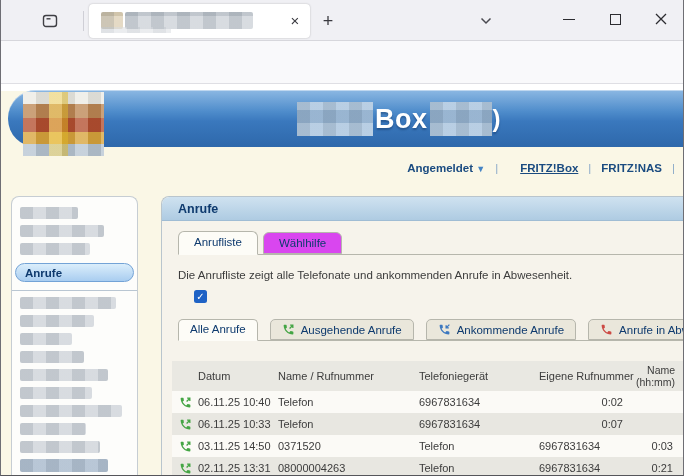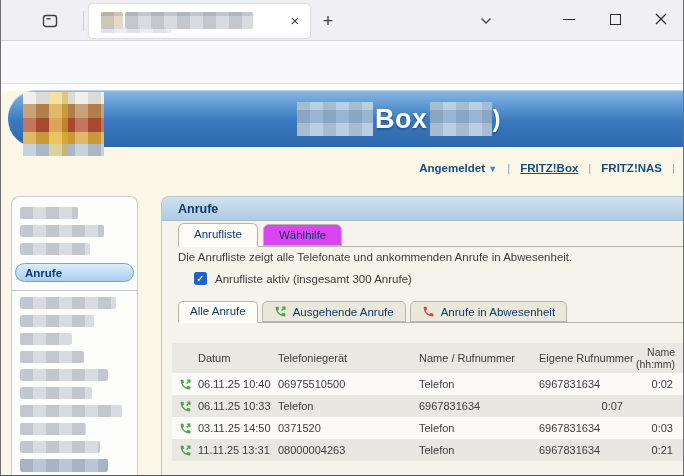--- a/index.html
+++ b/index.html
@@ -56,40 +56,40 @@
       linear-gradient(180deg,#ecebe4 0 19%, #bd8754 19% 40%, #b44f30 40% 62%, #d8a43c 62% 81%, #b7c5d2 81% 100%); }
   .brand { position:absolute; left:296px; top:98px; height:42px; display:flex; align-items:center; z-index:2; }
   .brand .blur1 { width:76px; height:34px; }
   .brand .blur2 { width:62px; height:34px; }
   .brand-box { color:#fff; font-size:27px; font-weight:bold; letter-spacing:.5px; padding:0 2px; text-shadow:0 2px 2px rgba(0,30,70,.35); }
   .brand-tail { color:#fff; font-size:24px; font-weight:bold; margin-left:1px; text-shadow:0 2px 2px rgba(0,30,70,.35); }
   .topnav { position:absolute; right:8px; top:162px; display:flex; align-items:center; gap:10px; font-size:11.5px; font-weight:bold; color:#1a4b80; }
   .topnav .sep { color:#8aa9c8; font-weight:normal; }
   .topnav .tri { font-size:9px; color:#4584c4; }
   .topnav a { color:#1a4b80; text-decoration:none; }
-  .topnav .underl { text-decoration:underline; }
+  .topnav .underl { text-decoration:underline;margin-left:12px; }
   
   .sidebar { position:absolute; left:10px; top:196px; width:127px; height:280px; background:#fdfdfb; border:1px solid #c6cdd3; border-bottom:none; border-radius:8px 8px 0 0; overflow:hidden; }
   .side-block { border-radius:2px; height:12px; margin:6px 0 0 8px; }
   .side-active { margin:8px 3px 0 3px; height:19px; border:1px solid #73a3d6; border-radius:10px;
     background:linear-gradient(180deg,#dbeefb,#a9cdf0); color:#0e3a6e; font-size:11.5px; font-weight:600;
     display:flex; align-items:center; padding-left:9px; }
   .side-div { height:1px; background:#b9c6d2; margin:8px 0 2px 0; }
   .side-bottom { position:absolute; bottom:4px; left:8px; width:88px; height:13px; background-color:#9fb4cb; border-radius:2px; }
   
   .panel { position:absolute; left:160px; top:196px; width:524px; height:280px; background:#f6f3eb; border-left:1px solid #b9c5cd; border-top:1px solid #b9c5cd; border-radius:8px 0 0 0; overflow:hidden; }
   .panel-header { height:24px; background:linear-gradient(180deg,#cfe2f0,#aecbe2); border-radius:7px 0 0 0; display:flex; align-items:center; padding-left:16px; font-size:12.5px; font-weight:bold; color:#0e3a6e; border-bottom:1px solid #9fbcd4; }
   .panel-body { position:relative; padding:0 0 0 16px; }
-  .tabs-row { display:flex; align-items:flex-end; gap:5px; border-bottom:1px solid #b6b6ac; height:26px; }
+  .tabs-row { display:flex; align-items:flex-end; gap:5px; margin-top:8px; border-bottom:1px solid #b6b6ac; height:26px; }
   .tab-main { font-size:11.5px; color:#0e3a6e; border:1px solid #b6b6ac; border-radius:6px 6px 0 0; padding:4px 15px 4px 15px; background:#d946ef; }
   .tab-main.active { background:#fdfcf7; border-bottom:1px solid #fdfcf7; margin-bottom:-1px; padding-bottom:6px; }
-  .desc { margin-top:4px; font-size:11.5px; color:#3c3c3c; }
+  .desc { margin-top:14px; font-size:11.5px; color:#3c3c3c; }
   .check-row { display:flex; align-items:center; gap:8px; margin:9px 0 0 16px; font-size:11.5px; color:#3c3c3c; }
   .checkbox { width:13px; height:13px; border-radius:2.5px; background:#1f62c5; color:#fff; font-size:10px; line-height:13px; text-align:center; }
-  .filtertabs { display:flex; align-items:flex-end; gap:4px; margin-top:13px; border-bottom:1px solid #b6b6ac; height:25px; }
+  .filtertabs { display:flex; align-items:flex-end; gap:12px; margin-top:13px; border-bottom:1px solid #b6b6ac; height:25px; }
   .ftab { display:flex; align-items:center; gap:6px; font-size:11.5px; color:#0e3a6e; border:1px solid #b6b6ac; border-radius:5px 5px 0 0; padding:3px 11px; background:#eae7db; white-space:nowrap; }
   .ftab.active { background:#fdfcf7; border-bottom:1px solid #fdfcf7; margin-bottom:-1px; padding-bottom:5px; }
   .ftab svg, .row-icon svg { display:block; }
   
   .calls-table { margin:20px 0 0 -6px; width:514px; font-size:11px; color:#3c3c3c; }
   .t-head { display:grid; grid-template-columns:26px 80px 141px 120px 97px 1fr; background:#e9e8e2; height:30px; align-items:center; }
   .t-head .dauer { text-align:right; padding-right:13px; font-size:10.5px; line-height:1.15; }
   .t-row { display:grid; grid-template-columns:26px 80px 141px 120px 97px 1fr; height:22px; align-items:center; background:#fbfaf6; }
   .t-row.alt { background:#e8e7e1; }
   .t-row .dauer { text-align:right; padding-right:13px; }
@@ -236,60 +236,65 @@
         <span>Anrufe</span>
       </div>
     <div class="panel-body">
       <div class="tabs-row">
         <span class="tab-main active">Anrufliste</span>
         <span class="tab-main">Wählhilfe</span>
       </div>
       <p class="desc">Die Anrufliste zeigt alle Telefonate und ankommenden Anrufe in Abwesenheit.</p>
       <div class="check-row">
         <span class="checkbox">✓</span>
-        <span>Anrufliste aktiv (insgesamt 300 Anrufe)</span>
       </div>
       <div class="filtertabs">
         <span class="ftab active">
             <span>Alle Anrufe</span>
           </span>
         <span class="ftab">
           <svg width="13" height="13" viewBox="0 0 24 24">
               <path d="M6.62 10.79c1.44 2.83 3.76 5.14 6.59 6.59l2.2-2.21c.27-.27.67-.36 1.02-.24 1.12.37 2.33.57 3.57.57.55 0 1 .45 1 1V20c0 .55-.45 1-1 1-9.39 0-17-7.61-17-17 0-.55.45-1 1-1h3.5c.55 0 1 .45 1 1 0 1.25.2 2.45.57 3.57.11.35.03.74-.25 1.02l-2.2 2.2z" fill="#44a544"></path>
               <path d="M15 4 h5 v5 M20 4 l-6 6" fill="none" stroke-width="2.4" stroke="#44a544"></path>
             </svg>
           <span>Ausgehende Anrufe</span>
           </span>
         <span class="ftab">
           <svg width="13" height="13" viewBox="0 0 24 24">
+              <path d="M6.62 10.79c1.44 2.83 3.76 5.14 6.59 6.59l2.2-2.21c.27-.27.67-.36 1.02-.24 1.12.37 2.33.57 3.57.57.55 0 1 .45 1 1V20c0 .55-.45 1-1 1-9.39 0-17-7.61-17-17 0-.55.45-1 1-1h3.5c.55 0 1 .45 1 1 0 1.25.2 2.45.57 3.57.11.35.03.74-.25 1.02l-2.2 2.2z" fill="#3c78c0"></path>
+              <path d="M20 9 h-5 v-5 M15 9 l6-6" fill="none" stroke-width="2.4" stroke="#3c78c0"></path>
+            </svg>
+          <span>Ankommende Anrufe</span>
+          </span>
+        <span class="ftab">
+          <svg width="13" height="13" viewBox="0 0 24 24">
               <path d="M6.62 10.79c1.44 2.83 3.76 5.14 6.59 6.59l2.2-2.21c.27-.27.67-.36 1.02-.24 1.12.37 2.33.57 3.57.57.55 0 1 .45 1 1V20c0 .55-.45 1-1 1-9.39 0-17-7.61-17-17 0-.55.45-1 1-1h3.5c.55 0 1 .45 1 1 0 1.25.2 2.45.57 3.57.11.35.03.74-.25 1.02l-2.2 2.2z" fill="#cc4a44"></path>
             </svg>
           <span>Anrufe in Abwesenheit</span>
           </span>
       </div>
 
       <div class="calls-table">
         <div class="t-head">
           <span></span>
           <span>Datum</span>
+          <span>Name / Rufnummer</span>
           <span>Telefoniegerät</span>
-          <span>Name / Rufnummer</span>
           <span>Eigene Rufnummer</span>
           <span class="dauer"><span>Name</span><br><span>(hh:mm)</span></span>
         </div>
 
         <div class="t-row">
           <span class="row-icon">
               <svg width="13" height="13" viewBox="0 0 24 24">
                 <path d="M6.62 10.79c1.44 2.83 3.76 5.14 6.59 6.59l2.2-2.21c.27-.27.67-.36 1.02-.24 1.12.37 2.33.57 3.57.57.55 0 1 .45 1 1V20c0 .55-.45 1-1 1-9.39 0-17-7.61-17-17 0-.55.45-1 1-1h3.5c.55 0 1 .45 1 1 0 1.25.2 2.45.57 3.57.11.35.03.74-.25 1.02l-2.2 2.2z" fill="#44a544"></path>
                 <path d="M15 4 h5 v5 M20 4 l-6 6" fill="none" stroke-width="2.4" stroke="#44a544"></path>
               </svg>
             </span>
           <span>06.11.25 10:40</span>
-            <span>06975510500</span>
             <span>Telefon</span>
             <span>6967831634</span>
             <span class="dauer">0:02</span>
         </div>
         <div class="t-row alt">
           <span class="row-icon">
               <svg width="13" height="13" viewBox="0 0 24 24">
                 <path d="M6.62 10.79c1.44 2.83 3.76 5.14 6.59 6.59l2.2-2.21c.27-.27.67-.36 1.02-.24 1.12.37 2.33.57 3.57.57.55 0 1 .45 1 1V20c0 .55-.45 1-1 1-9.39 0-17-7.61-17-17 0-.55.45-1 1-1h3.5c.55 0 1 .45 1 1 0 1.25.2 2.45.57 3.57.11.35.03.74-.25 1.02l-2.2 2.2z" fill="#44a544"></path>
                 <path d="M15 4 h5 v5 M20 4 l-6 6" fill="none" stroke-width="2.4" stroke="#44a544"></path>
               </svg>
@@ -312,21 +317,21 @@
             <span>6967831634</span>
             <span class="dauer">0:03</span>
         </div>
         <div class="t-row alt">
           <span class="row-icon">
               <svg width="13" height="13" viewBox="0 0 24 24">
                 <path d="M6.62 10.79c1.44 2.83 3.76 5.14 6.59 6.59l2.2-2.21c.27-.27.67-.36 1.02-.24 1.12.37 2.33.57 3.57.57.55 0 1 .45 1 1V20c0 .55-.45 1-1 1-9.39 0-17-7.61-17-17 0-.55.45-1 1-1h3.5c.55 0 1 .45 1 1 0 1.25.2 2.45.57 3.57.11.35.03.74-.25 1.02l-2.2 2.2z" fill="#44a544"></path>
                 <path d="M15 4 h5 v5 M20 4 l-6 6" fill="none" stroke-width="2.4" stroke="#44a544"></path>
               </svg>
             </span>
-          <span>11.11.25 13:31</span>
+          <span>02.11.25 13:31</span>
             <span>08000004263</span>
             <span>Telefon</span>
             <span>6967831634</span>
             <span class="dauer">0:21</span>
         </div>
 
       </div>
     </div>
   </div>
 

